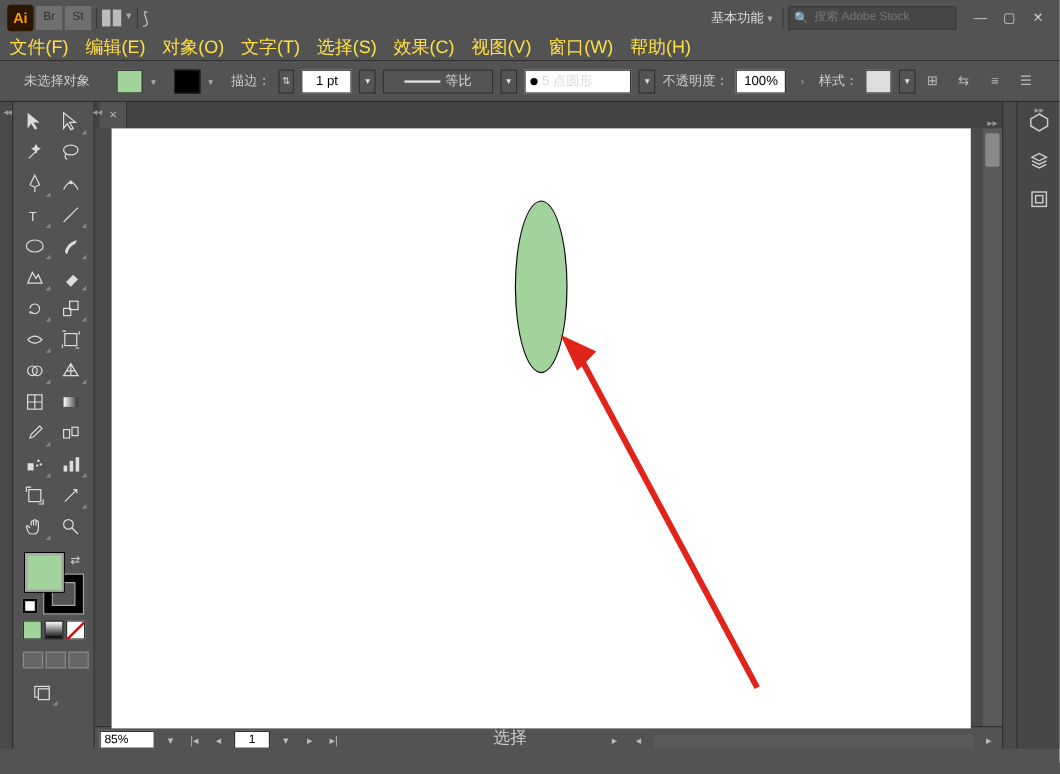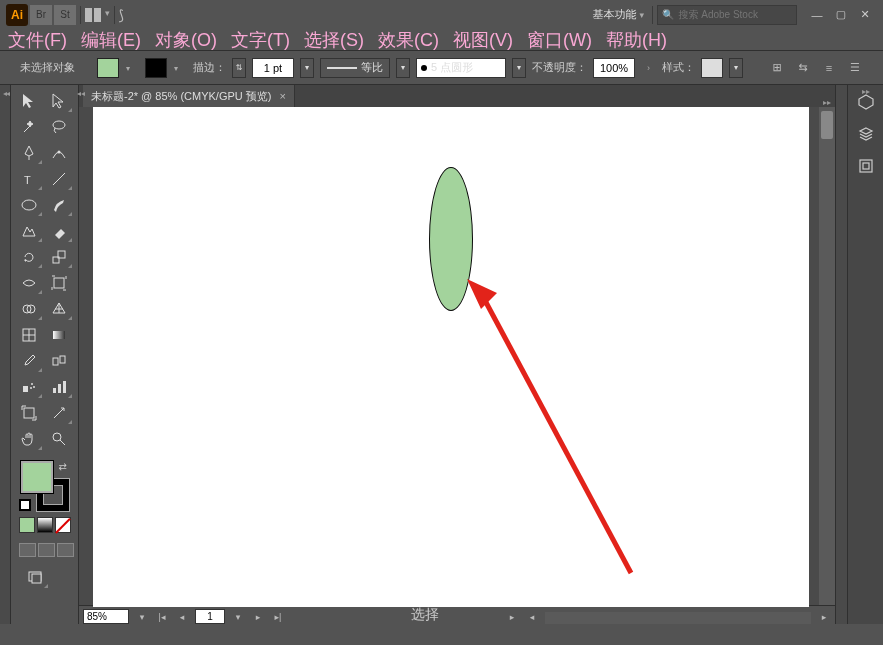--- a/index.html
+++ b/index.html
@@ -11,30 +11,30 @@
 .arrange { display:flex; gap:2px; }
 .arr-box { width:7px; height:14px; background:#bbb; }
 .spacer { flex:1; }
 .ws-label { font-size:11px; color:#ccc; margin-right:4px; }
 .chev { font-size:9px; color:#aaa; }
 .search-box { width:140px; height:20px; background:#474747; border:1px solid #3a3a3a; display:flex; align-items:center; padding:0 4px; gap:4px; }
 .search-box input { background:transparent; border:none; color:#888; font-size:10px; width:100%; outline:none; }
 .win-btns { display:flex; gap:0; margin-left:6px; }
 .win-btn { width:24px; height:18px; display:flex; align-items:center; justify-content:center; color:#ccc; font-size:11px; }
 .menubar { height:22px; background:#535353; display:flex; align-items:center; padding:0 8px; gap:14px; border-bottom:1px solid #2f2f2f; }
-.menu-item { color:#f9a8d4; font-size:18px; }
+.menu-item { color:#fde047; font-size:15px; }
 .optbar { height:34px; background:#535353; display:flex; align-items:center; padding:0 20px; gap:6px; border-bottom:1px solid #2f2f2f; }
 .opt-label { color:#ccc; font-size:11px; white-space:nowrap; }
 .swatch { width:22px; height:20px; border:1px solid #222; position:relative; }
 .swatch.green { background:#a3d39c; }
 .swatch.black { background:#000; }
 .swatch .mini-chev { position:absolute; right:-12px; top:5px; font-size:8px; color:#aaa; }
 .num-input { width:42px; height:20px; background:#fff; color:#000; border:1px solid #333; text-align:center; font-size:11px; }
 .drop { width:14px; height:20px; background:#545454; border:1px solid #333; display:flex; align-items:center; justify-content:center; font-size:8px; }
-.profile-box { width:70px; height:20px; background:#545454; border:1px solid #333; display:flex; align-items:center; justify-content:center; gap:4px; }
+.profile-box { width:92px; height:20px; background:#545454; border:1px solid #333; display:flex; align-items:center; justify-content:center; gap:4px; }
 .profile-line { width:30px; height:2px; background:#ddd; }
 .brush-box { width:90px; height:20px; background:#fff; color:#000; border:1px solid #333; display:flex; align-items:center; padding:0 4px; gap:4px; }
 .dot { width:6px; height:6px; background:#000; border-radius:50%; }
 .opacity-input { width:42px; height:20px; background:#fff; color:#000; border:1px solid #333; text-align:center; font-size:11px; }
 .style-sw { width:22px; height:20px; background:#ddd; border:1px solid #333; }
 .end-icons { display:flex; gap:10px; margin-left:auto; }
 .end-ic { width:16px; height:16px; display:flex; align-items:center; justify-content:center; color:#bbb; }
 .workspace { display:flex; height:539px; }
 .tool-col { width:11px; background:#4a4a4a; border-right:1px solid #2f2f2f; position:relative; }
 .tool-col .grip { position:absolute; top:4px; left:3px; font-size:8px; color:#999; letter-spacing:-1px; }
@@ -394,21 +394,20 @@
           </svg>
           <span class="tri"></span>
         </div>
     </div>
   </div>
 
   <div class="doc-area">
     <div class="tab-strip">
       <span class="grip-l">◂◂</span>
       <div class="tab">
-        <span>未标题-2* @ 85% (CMYK/GPU 预览)</span>
         <span class="close">×</span>
       </div>
       <div class="spacer"></div>
       <span style="color:#999;font-size:8px;margin-right:4px">▸▸</span>
     </div>
     <div class="canvas-wrap">
       <div class="canvas">
         <div class="ellipse"></div>
         <svg class="arrow-svg" viewBox="0 0 270 320">
           <line x1="18" y1="18" x2="168" y2="298" stroke="#e2231a" stroke-width="5"></line>

